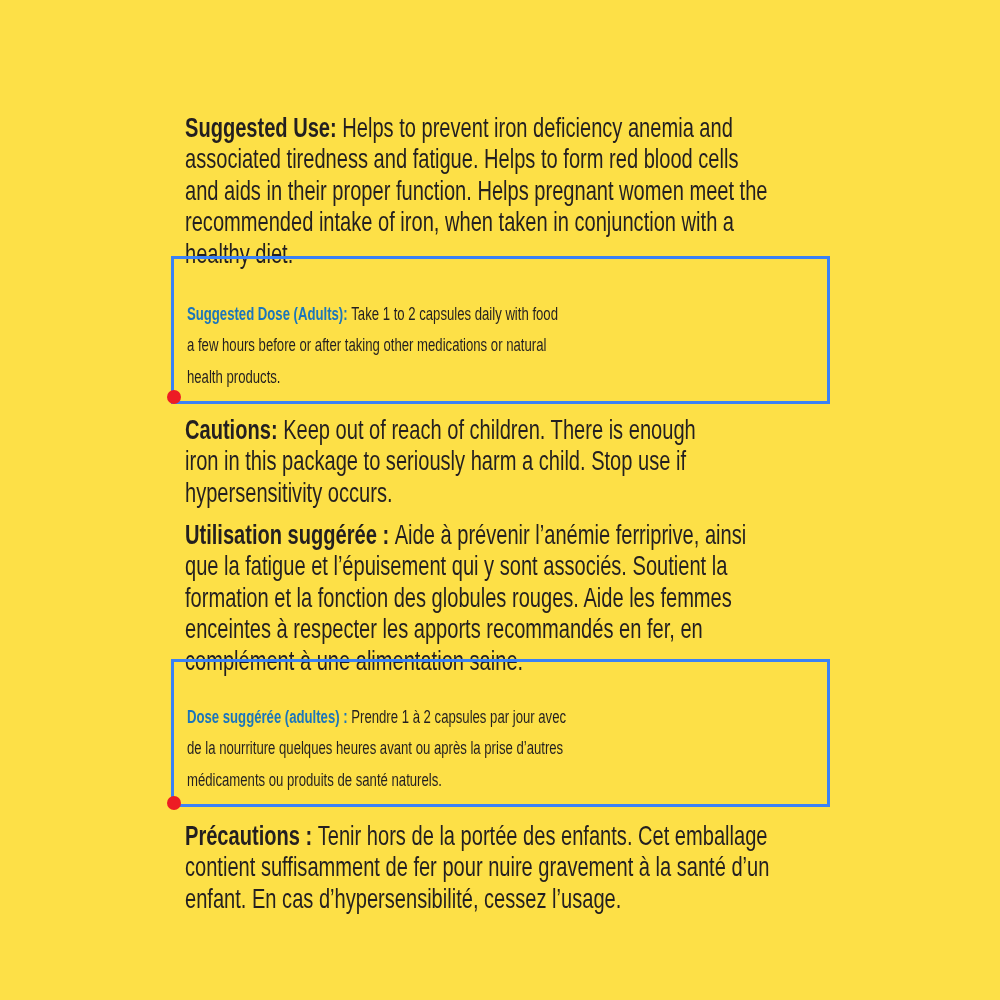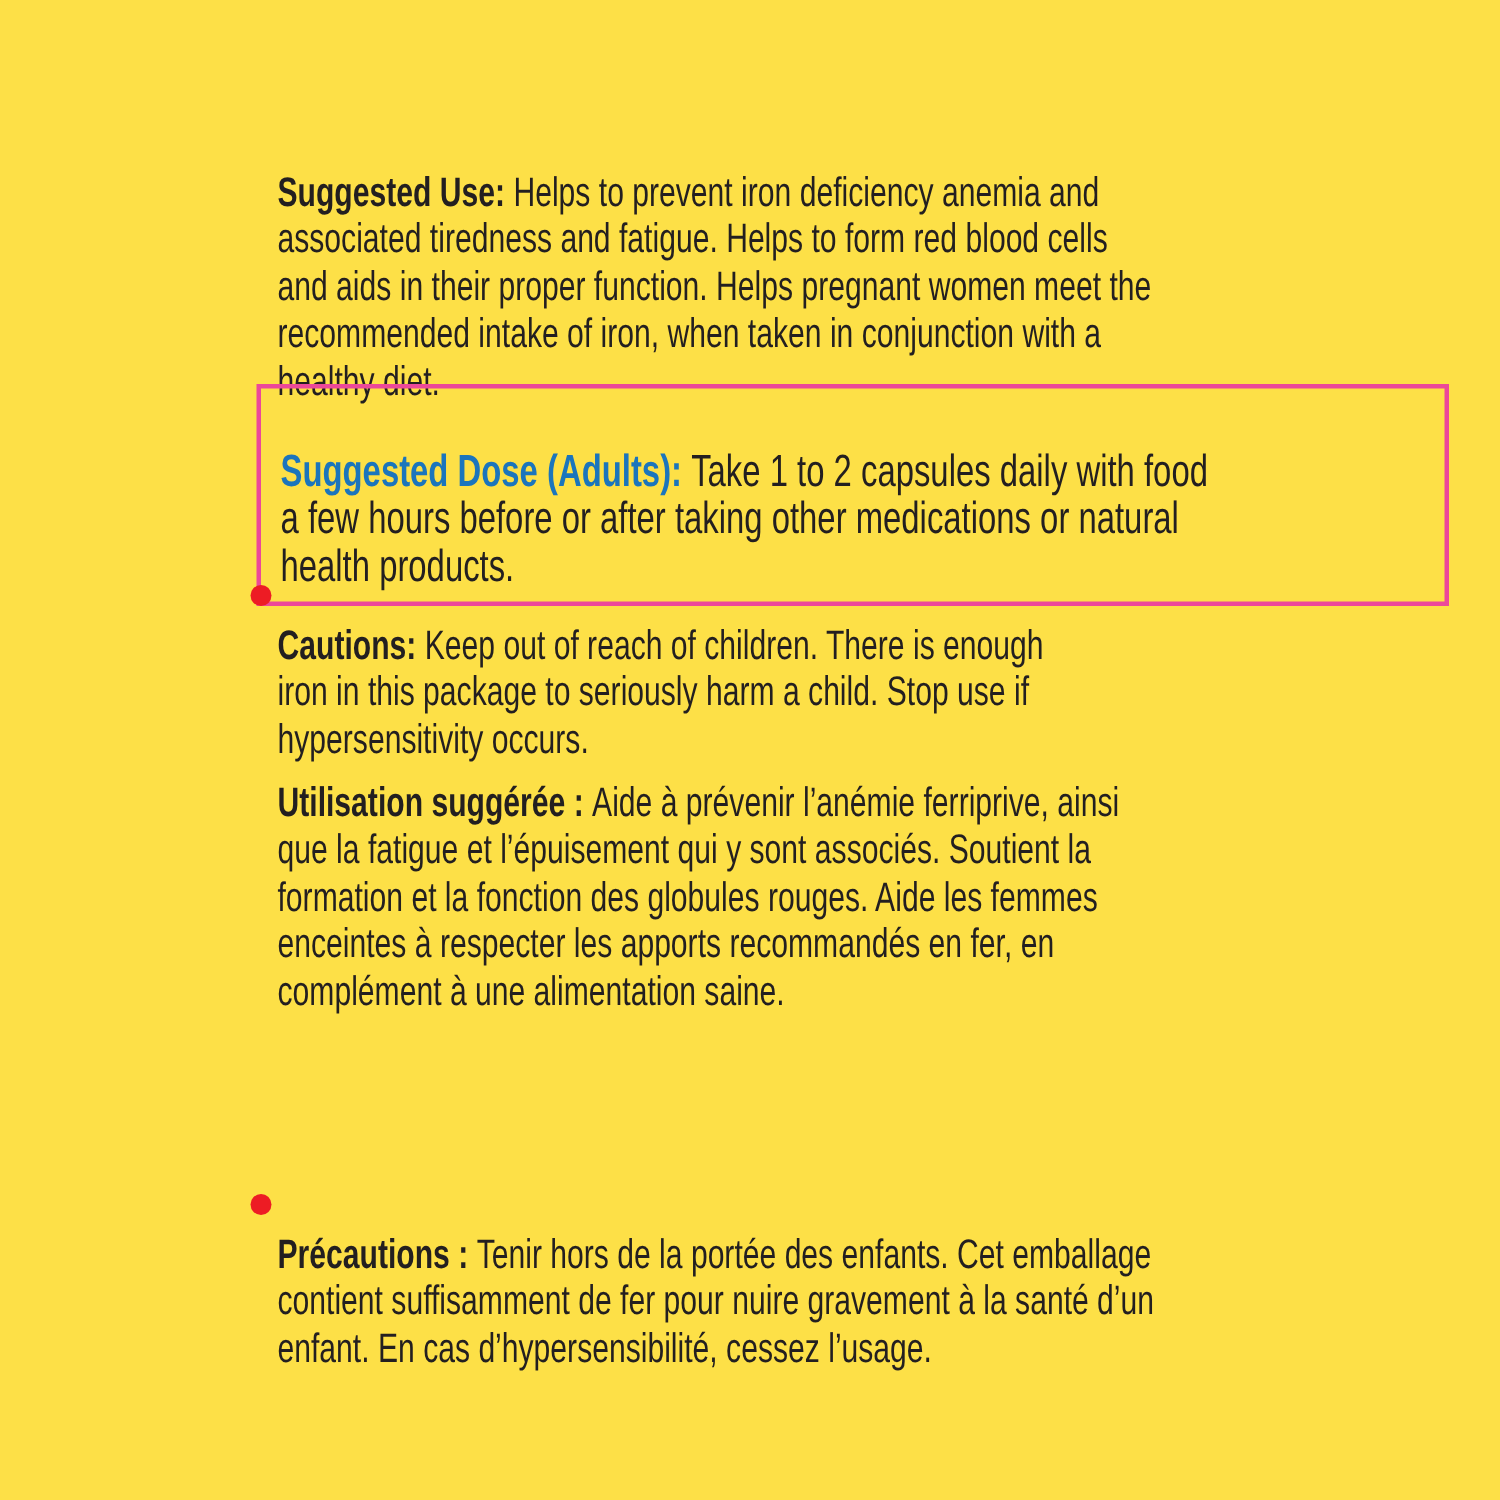--- a/index.html
+++ b/index.html
@@ -24,25 +24,25 @@
   
   .cond {
     display: block;
     width: 900px;
     transform: scaleX(0.73);
     transform-origin: 0 0;
     white-space: pre-line;
   }
   .boxed-sec {
     position: absolute;
-    border: 3px solid #ec4899;
-    width: 795px;
+    border: 3px solid #3b82f6;
+    width: 659px;
     box-sizing: border-box;
     padding: 8px 0 8px 13px;
-    font-size: 30px;
+    font-size: 18px;
     line-height: 31.5px;
   }
   .hd {
     font-weight: 700;
     color: #231f20;
   }
   .hd-blue {
     font-weight: 700;
     color: #1b75bc;
   }
@@ -95,20 +95,27 @@
   <div class="sec" style="left:185px; top:487px;">
     <span class="cond">
       <span class="hd">Utilisation suggérée : </span><span class="body-text">Aide à prévenir l’anémie ferriprive, ainsi
 que la fatigue et l’épuisement qui y sont associés. Soutient la
 formation et la fonction des globules rouges. Aide les femmes
 enceintes à respecter les apports recommandés en fer, en
 complément à une alimentation saine.</span>
     </span>
   </div>
 
+  <div class="boxed-sec" style="left:171px; top:659px;">
+    <span class="cond">
+      <span class="hd-blue">Dose suggérée (adultes) : </span><span class="body-text">Prendre 1 à 2 capsules par jour avec
+de la nourriture quelques heures avant ou après la prise d’autres
+médicaments ou produits de santé naturels.</span>
+    </span>
+  </div>
 
   <div class="sec" style="left:185px; top:788px;">
     <span class="bullet"></span>
     <span class="cond">
       <span class="hd">Précautions : </span><span class="body-text">Tenir hors de la portée des enfants. Cet emballage
 contient suffisamment de fer pour nuire gravement à la santé d’un
 enfant. En cas d’hypersensibilité, cessez l’usage.</span>
     </span>
   </div>
 

